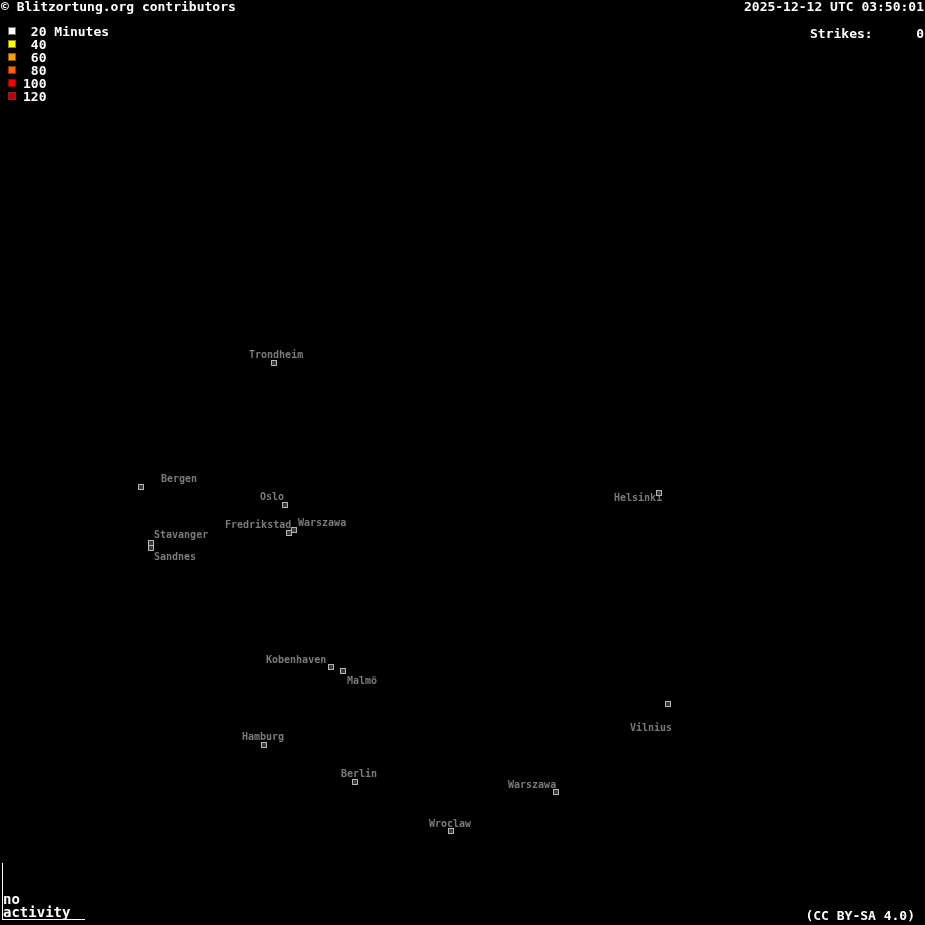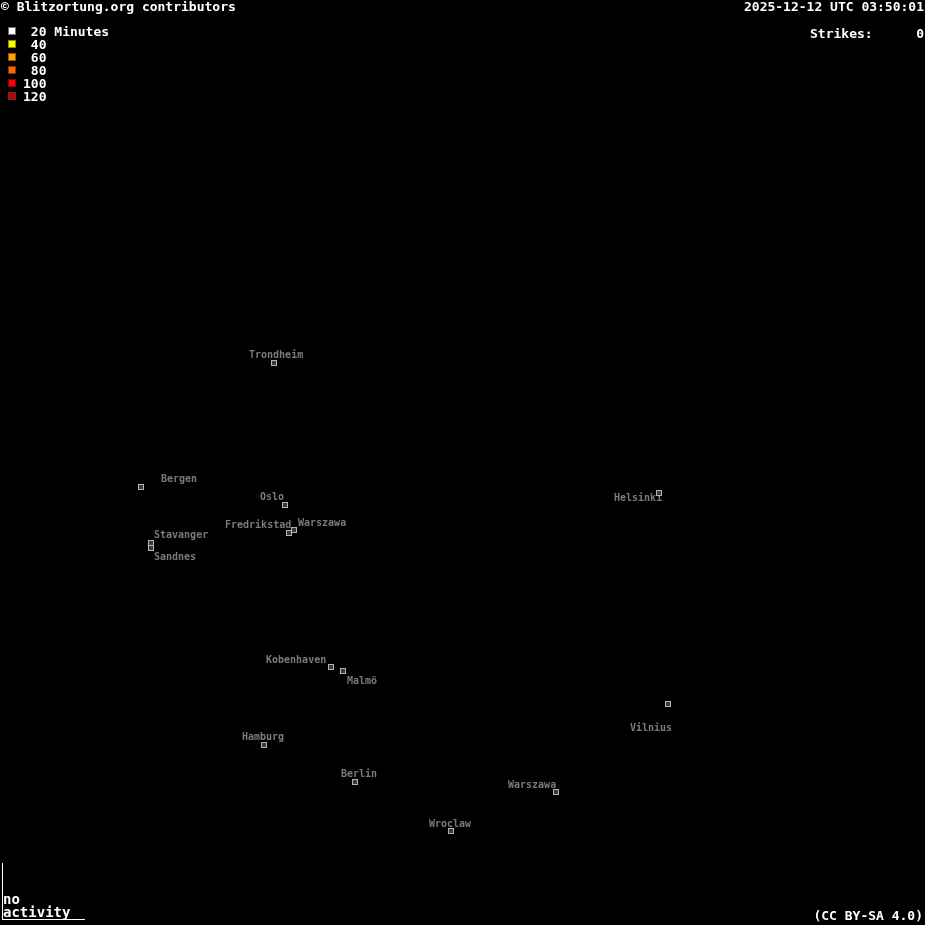--- a/index.html
+++ b/index.html
@@ -146,15 +146,15 @@
       <div class="city-marker" style="left: 553px; top: 789px;"></div>
       <div class="city-label" style="left: 429px; top: 819px;">Wroclaw</div>
       <div class="city-marker" style="left: 448px; top: 828px;"></div>
     </div>
 
   <div class="axis-line" style="left:2px; top:863px; width:1px; height:57px;"></div>
   <div class="axis-line" style="left:2px; top:919px; width:83px; height:1px;"></div>
   <div class="activity-text" style="left:3px; top:893px;">no</div>
   <div class="activity-text" style="left:3px; top:906px;text-align:center;">activity</div>
 
-  <div class="sys-text" style="right:2px; bottom:3px;">(CC BY-SA 4.0)</div>
+  <div class="sys-text" style="right:10px; bottom:3px;">(CC BY-SA 4.0)</div>
 
 </div>
 
 </body></html>

